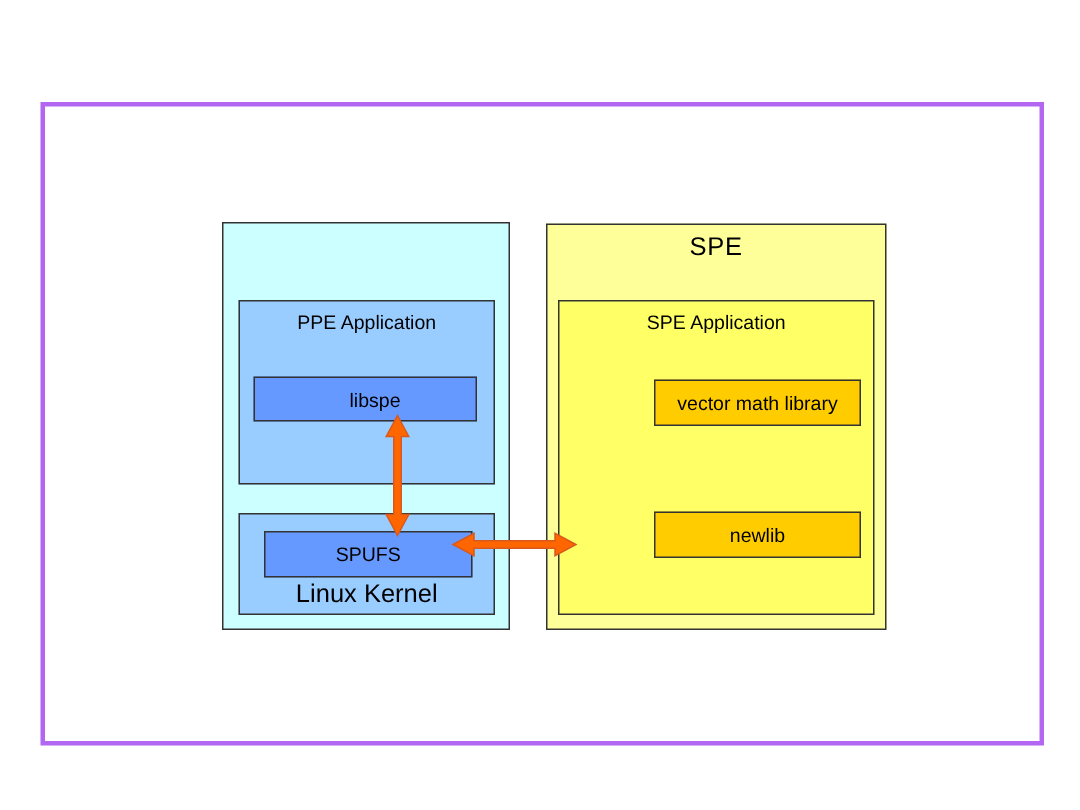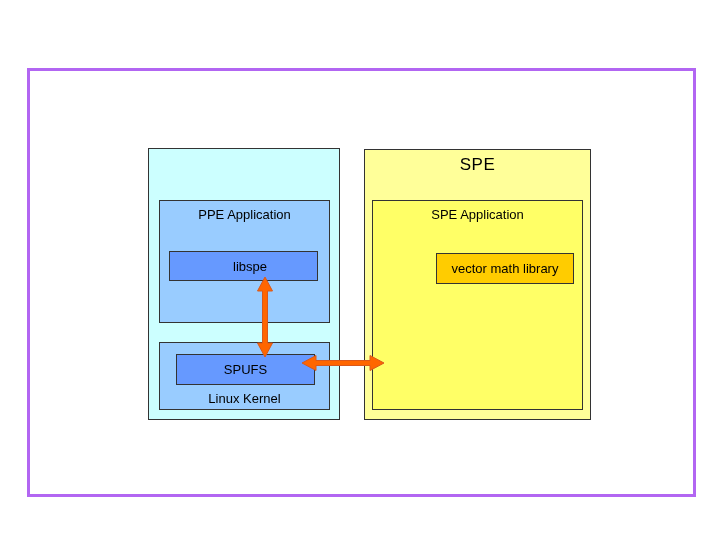--- a/index.html
+++ b/index.html
@@ -24,21 +24,21 @@
   .inner-label{
     position:absolute;top:6px;left:0;width:100%;text-align:center;font-size:13px;
   }
   .module-box{
     background:var(--c-ppe_module,#6699ff);
     display:flex;align-items:center;justify-content:center;font-size:13px;
   }
   .libspe-box{left:9px;top:50px;width:149px;height:30px;padding-left:13px;}
   .spufs-box{left:16px;top:11px;width:139px;height:31px;justify-content:center;}
   .lk-label{
-    position:absolute;bottom:3px;left:0;width:100%;text-align:center;font-size:13px;
+    position:absolute;bottom:3px;left:0;width:100%;text-align:center;font-size:17px;
   }
   .lib-box{
     background:var(--c-library,#ffcc00);left:36px;width:138px;height:31px;
     display:flex;align-items:center;justify-content:center;font-size:13px;margin-left:27px;
   }
   .lib-1{top:52px;}
   .lib-2{top:94px;}
   .lib-3{top:140px;}
   .arrows{position:absolute;left:0;top:0;width:720px;height:540px;pointer-events:none;}
   .arrow-shape{fill:var(--c-arrow,#ff6600);stroke:var(--c-arrow_edge,#d9581c);stroke-width:1;}
@@ -67,20 +67,23 @@
     </div>
 
     <div class="box spe-box" style="left:334px;top:78px;">
       <div class="box-title">SPE</div>
 
       <div class="box spe-app-box">
         <div class="inner-label">SPE Application</div>
         <div class="box lib-box lib-1">
           <span>vector math library</span>
         </div>
+        <div class="box lib-box lib-3">
+          <span>newlib</span>
+        </div>
       </div>
     </div>
 
   </div>
 
   <svg class="arrows" viewBox="0 0 720 540" aria-hidden="true">
 
     <polygon class="arrow-shape" points="265,277 272.5,291 267.5,291 267.5,343 272.5,343 265,357 257.5,343 262.5,343 262.5,291 257.5,291"></polygon>
 
     <polygon class="arrow-shape" points="302,363 316,355.5 316,360.5 370,360.5 370,355.5 384,363 370,370.5 370,365.5 316,365.5 316,370.5"></polygon>

